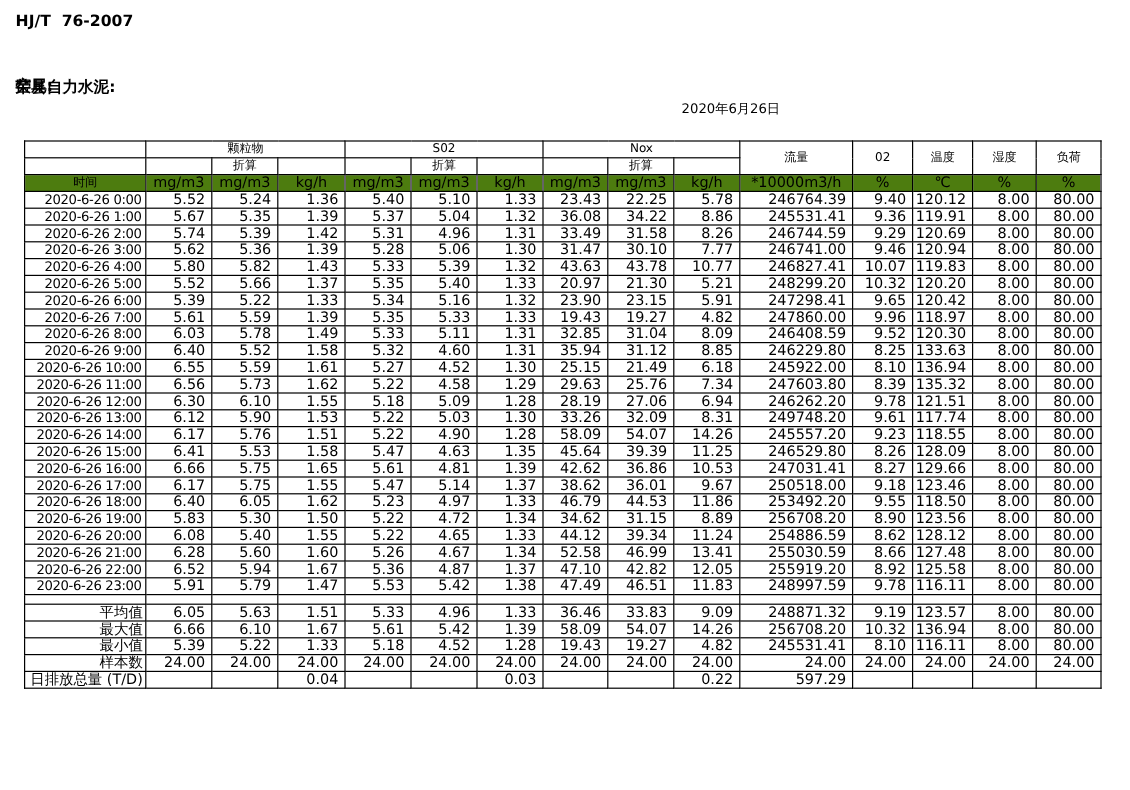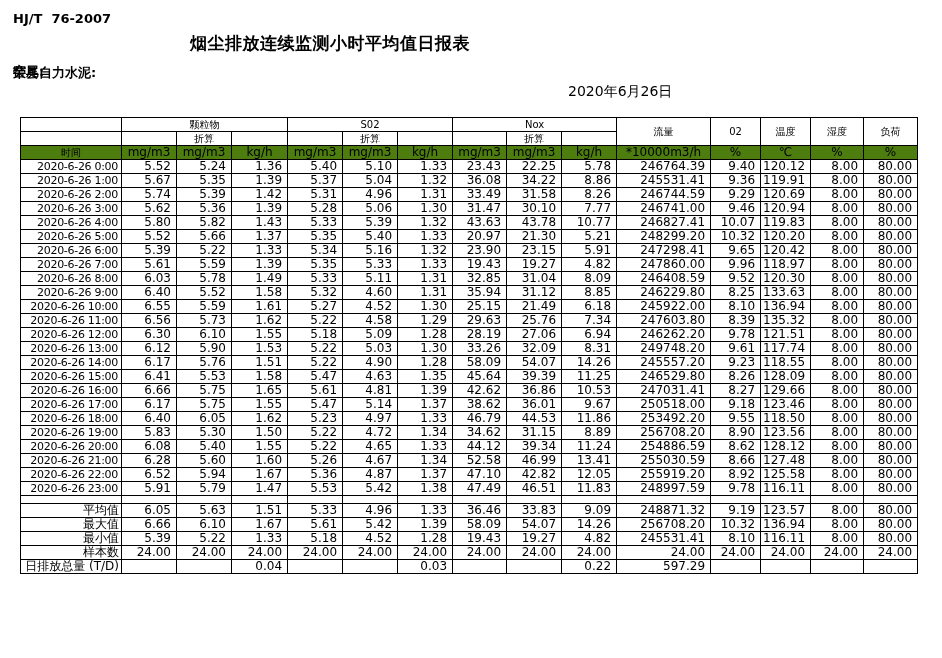--- a/index.html
+++ b/index.html
@@ -5,21 +5,21 @@
   * { margin:0; padding:0; box-sizing:border-box; }
   body { background:#ffffff; }
   .page {
     position:relative; width:942px; height:576px; background:#ffffff;
     font-family:"DejaVu Sans", sans-serif; color:#000; overflow:hidden;
   }
   .doc-code { position:absolute; left:13px; top:11px; font-size:13px; font-weight:bold; white-space:pre; }
   .title { position:absolute; left:0; top:32px; width:660px; text-align:center; font-size:17px; font-weight:bold; letter-spacing:0.5px; }
   .company { position:absolute; left:13px; top:64px; font-size:13px; font-weight:bold; }
   .station { position:absolute; left:13px; top:63px; font-size:13px; font-weight:bold; }
-  .date { position:absolute; left:568px; top:83px; font-size:14px; }
+  .date { position:absolute; left:568px; top:83px; font-size:11px; }
   table.report {
     position:absolute; left:20px; top:117px; width:897px;
     border-collapse:collapse; table-layout:fixed;
   }
   table.report td {
     border:1px solid #000; height:14px; line-height:13px; font-size:12px;
     overflow:hidden; white-space:nowrap; text-align:right; padding:0 5px 0 0;
   }
   table.report td.c { text-align:center; padding:0; }
   table.report td.hdr { text-align:center; padding:0; font-size:10px; }
@@ -31,21 +31,20 @@
   table.report thead tr.r2 td { height:12px; }
   .foot-flow { position:absolute; left:13px; top:618px; font-size:13px; font-weight:bold;margin-left:47px; }
   .foot-report { position:absolute; left:13px; top:637px; font-size:15px; font-weight:bold; }
   .foot-unit { position:absolute; left:205px; top:637px; font-size:13px; font-weight:bold; }
 </style>
 </head>
 <body>
 
 <div class="page">
   <div class="doc-code">HJ/T  76-2007</div>
-  <div class="title">烟尘排放连续监测小时平均值日报表</div>
   <div class="company">荣县自力水泥:</div>
   <div class="station">窑尾:</div>
   <div class="date">2020年6月26日</div>
 
   <table class="report">
     <colgroup>
       <col style="width:101px">
         <col style="width:55px">
         <col style="width:55px">
         <col style="width:56px">

